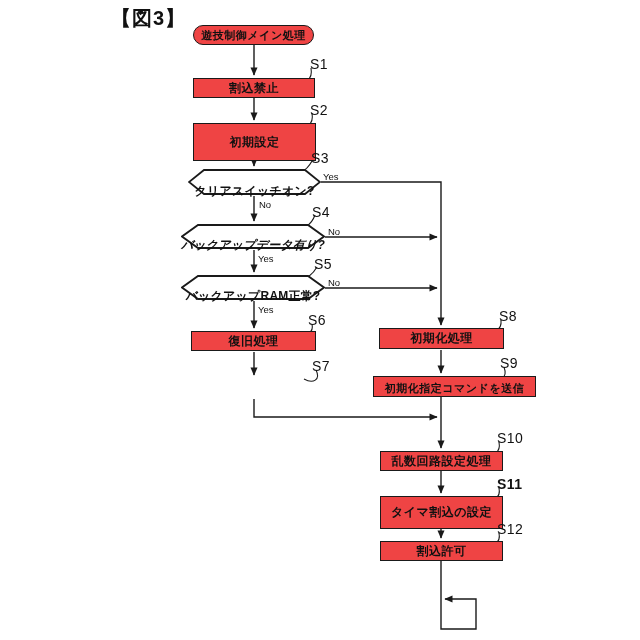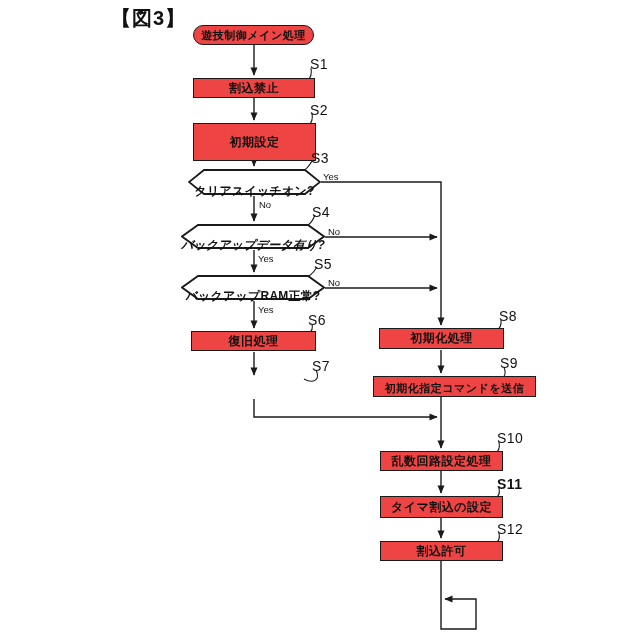--- a/index.html
+++ b/index.html
@@ -29,21 +29,21 @@
   .n-s1  { left:193px; top:78px;  width:122px; height:20px;align-items:center; }
   .n-s2  { left:193px; top:123px; width:123px; height:38px; }
   .n-s3  { left:188px; top:169px; width:133px; height:26px; }
   .n-s4  { left:181px; top:224px; width:144px; height:25px;font-style:italic; }
   .n-s5  { left:181px; top:275px; width:144px; height:25px; }
   .n-s6  { left:191px; top:331px; width:125px; height:20px; }
   .n-s7  { left:186px; top:378px; width:137px; height:21px; }
   .n-s8  { left:379px; top:328px; width:125px; height:21px; }
   .n-s9  { left:373px; top:376px; width:163px; height:21px; font-size:11px;align-items:flex-end; }
   .n-s10 { left:380px; top:451px; width:123px; height:20px; }
-  .n-s11 { left:380px; top:496px; width:123px; height:22px; }
+  .n-s11 { left:380px; top:496px; width:123px; height:33px; }
   .n-s12 { left:380px; top:541px; width:123px; height:20px; }
 
   
   .sl-s1  { left:310px; top:56px; }
   .sl-s2  { left:310px; top:102px; }
   .sl-s3  { left:311px; top:150px; }
   .sl-s4  { left:312px; top:204px; }
   .sl-s5  { left:314px; top:256px; }
   .sl-s6  { left:308px; top:312px; }
   .sl-s7  { left:312px; top:358px; }

